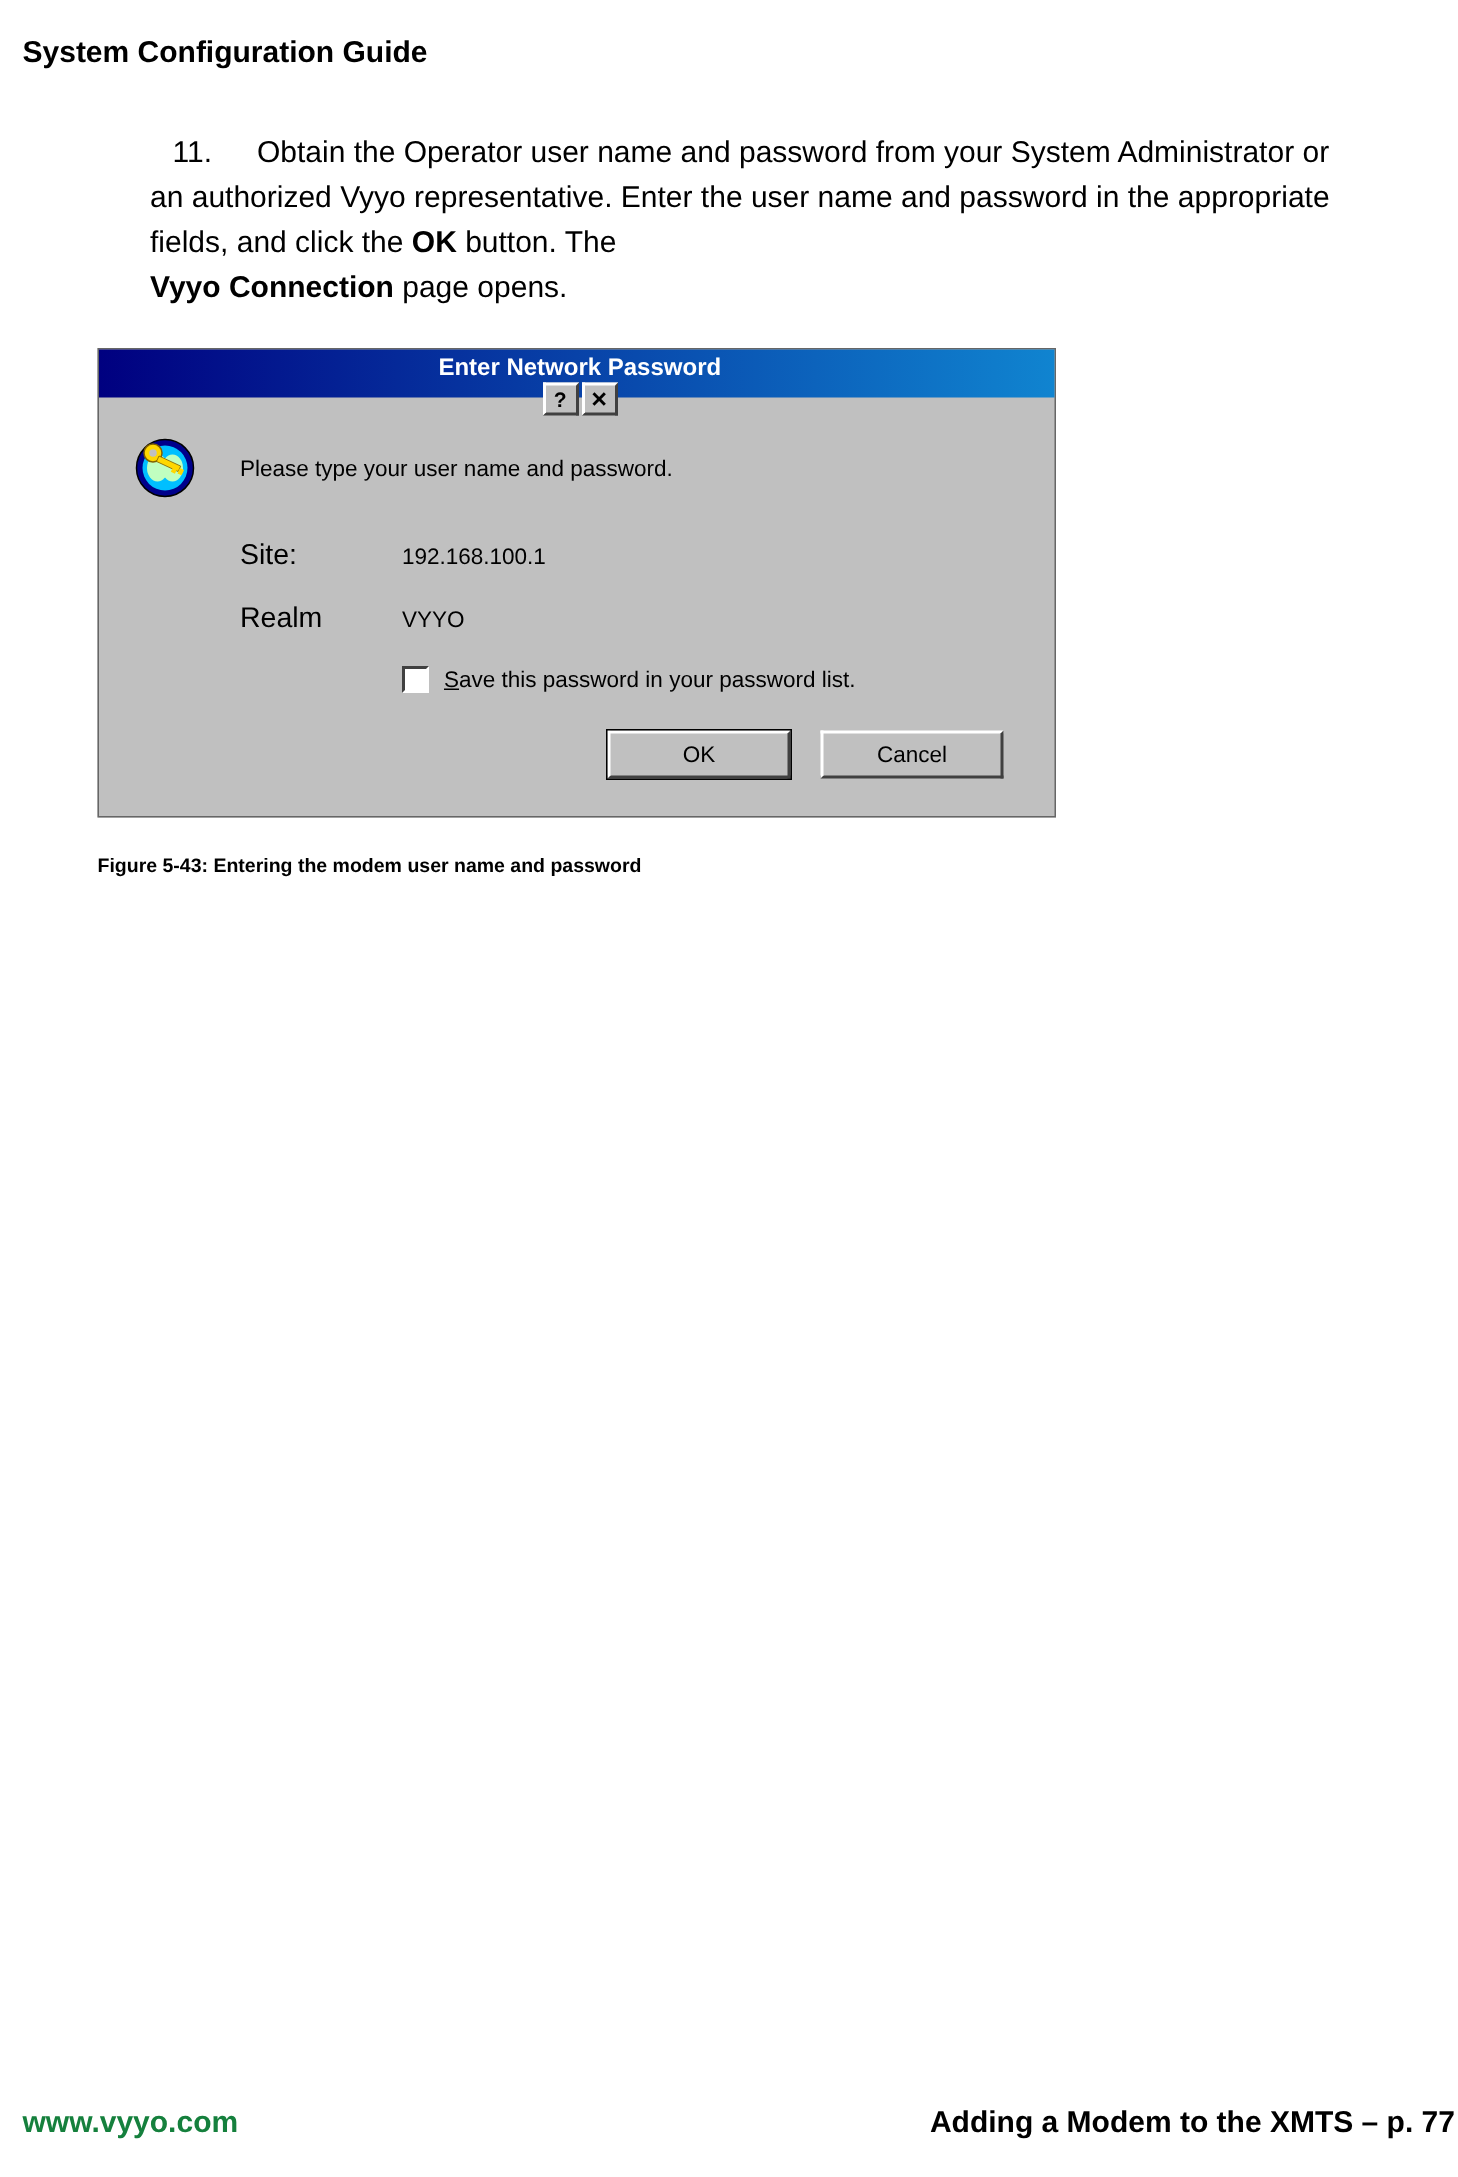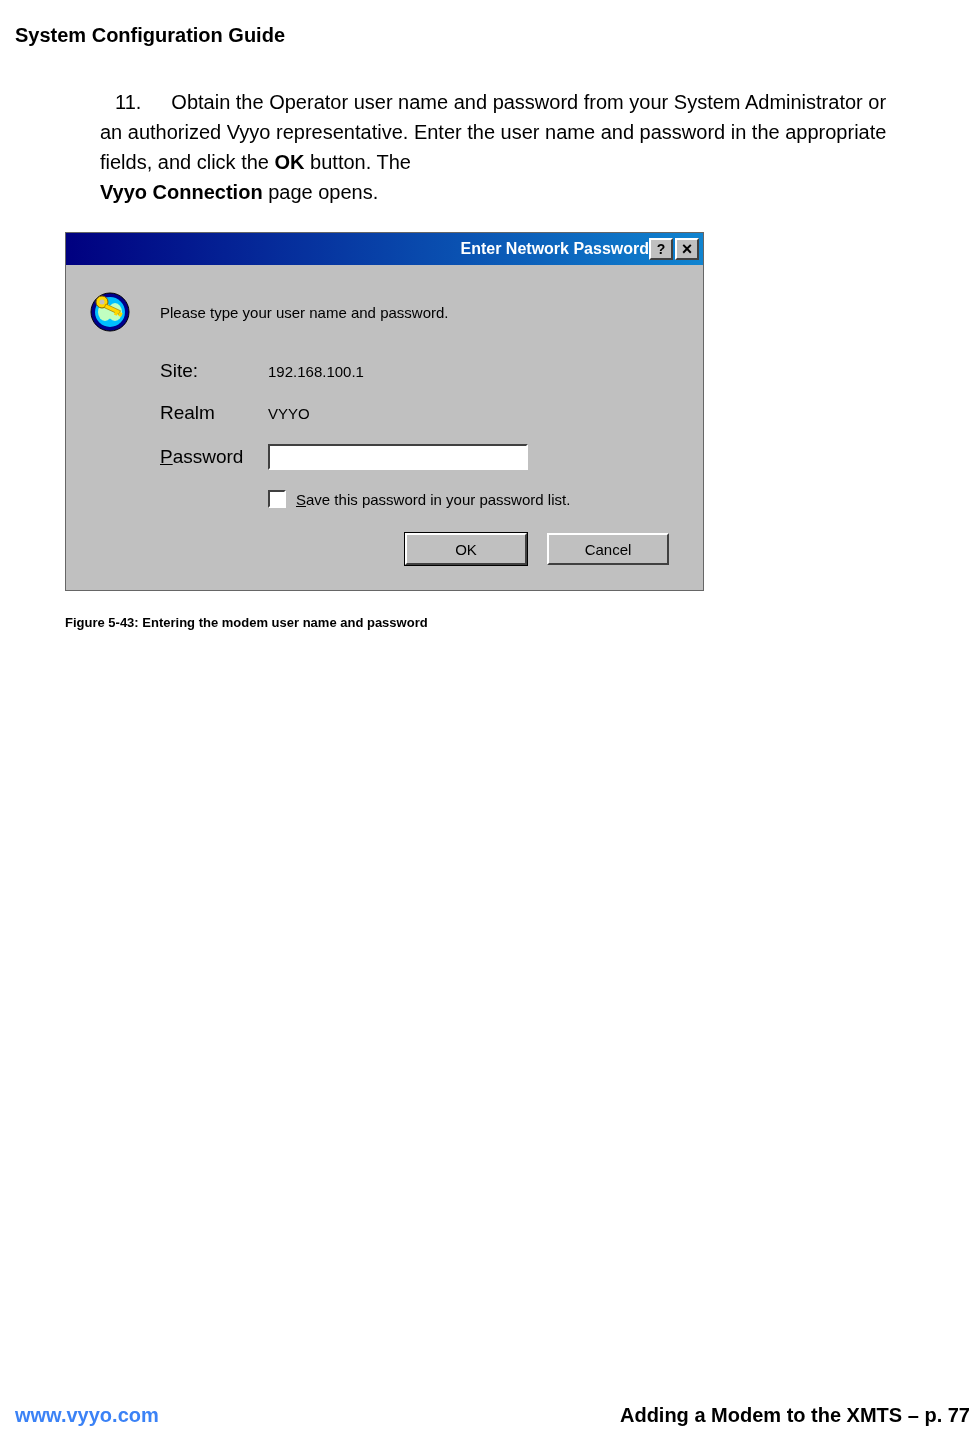--- a/index.html
+++ b/index.html
@@ -44,23 +44,24 @@
       background: #c0c0c0;
       width: 639px;
       font-family: 'MS Sans Serif', Tahoma, sans-serif;
       font-size: 15px;
     }
     .titlebar {
       background: linear-gradient(to right, #000080, #1084d0);
       color: #fff;
       padding: 4px 4px 4px 8px;
       display: flex;
-      justify-content: flex-end;
+      justify-content: flex-start;
       align-items: center;
       height: 32px;
+      flex-direction: column;
     }
     .titlebar-text {
       font-weight: bold;
       font-size: 16px;
     }
     .titlebar-buttons {
       display: flex;
       gap: 2px;
     }
     .titlebar-btn {
@@ -181,21 +182,21 @@
       position: absolute;
       bottom: 24px;
       left: 15px;
       right: 0;
       display: flex;
       justify-content: space-between;
       font-size: 20px;
       font-weight: bold;
     }
     .footer-left {
-      color: #3b82f6;
+      color: #15803d;
     }
     .footer-right {
       margin-right: 2px;
     }
     .prompt-text {
       font-size: 15px;
     }
   </style>
 </head>
 <body>
@@ -238,24 +239,20 @@
           <span class="form-label">Site:</span>
           <span class="form-value">192.168.100.1</span>
         </div>
 
         <div class="form-row">
           <span class="form-label">Realm</span>
           <span class="form-value">VYYO</span>
         </div>
 
 
-        <div class="form-row">
-          <span class="form-label"><span class="underline">P</span><span>assword</span></span>
-          <input type="password" class="text-input" value="" style="">
-        </div>
 
         <div class="checkbox-row">
           <div class="checkbox"></div>
           <span><span class="underline">S</span><span>ave this password in your password list.</span></span>
         </div>
 
         <div class="button-row">
           <div class="win-button ok-button">OK</div>
           <div class="win-button">Cancel</div>
         </div>

